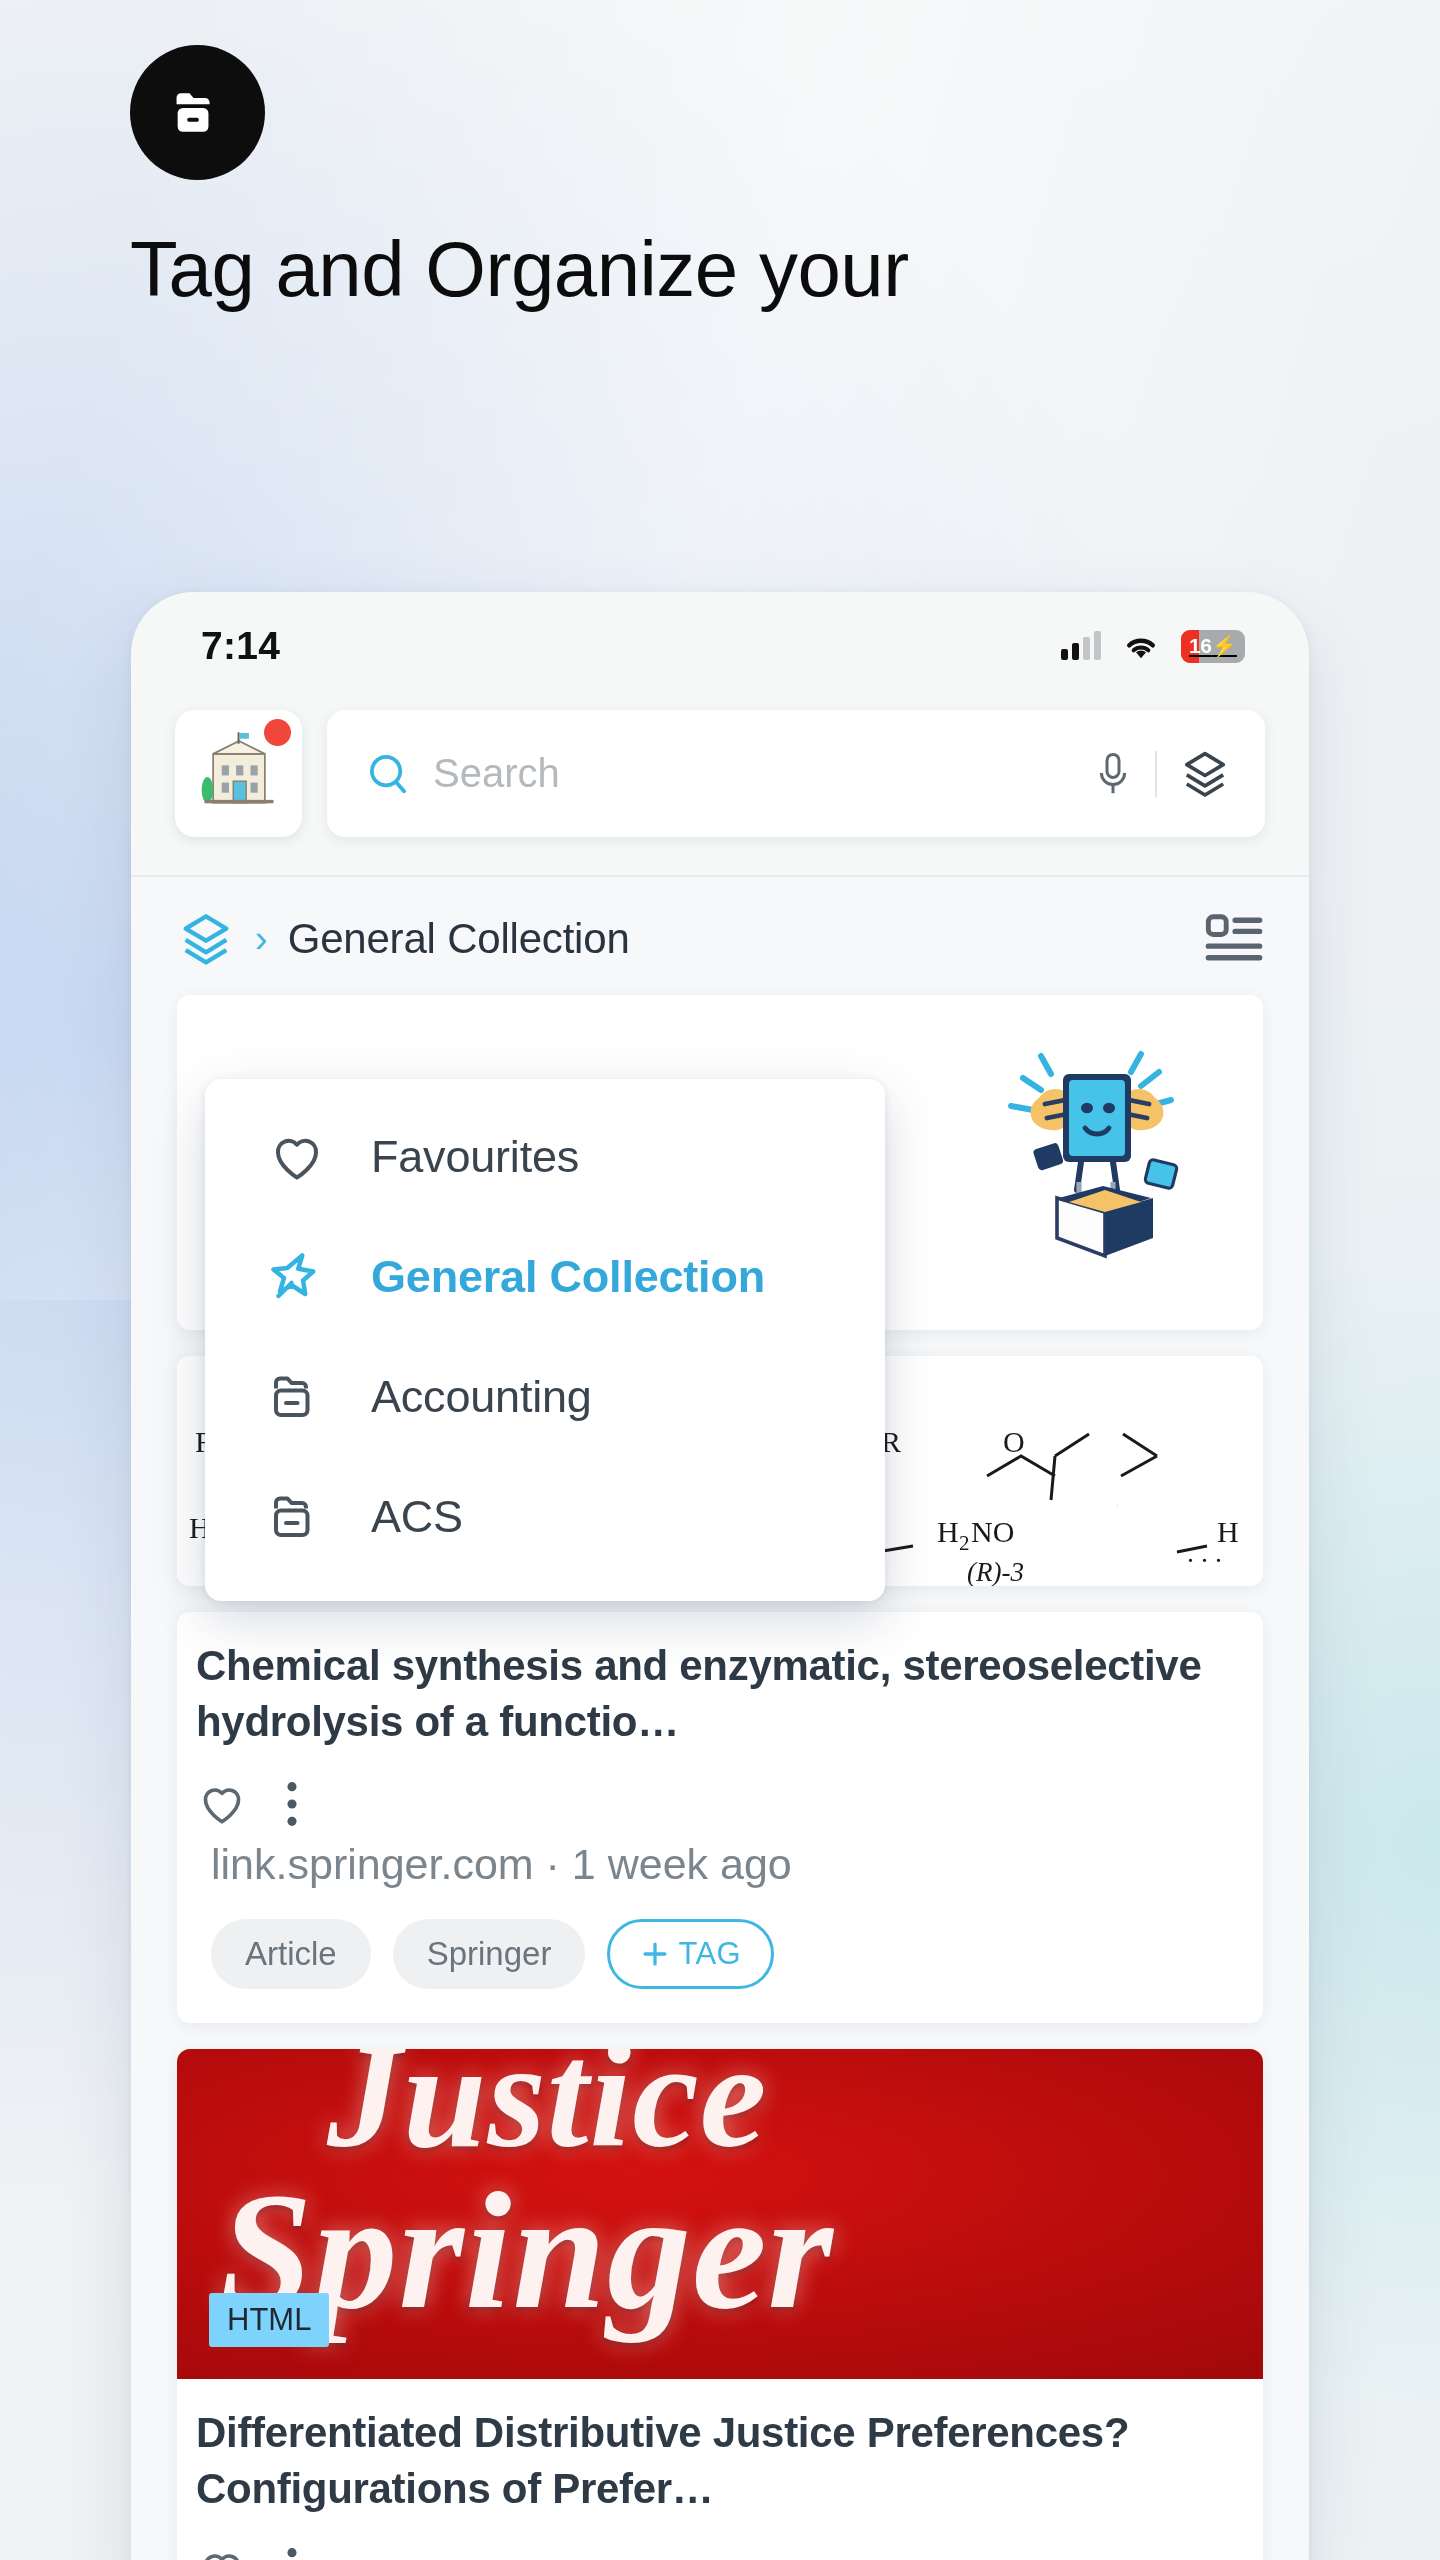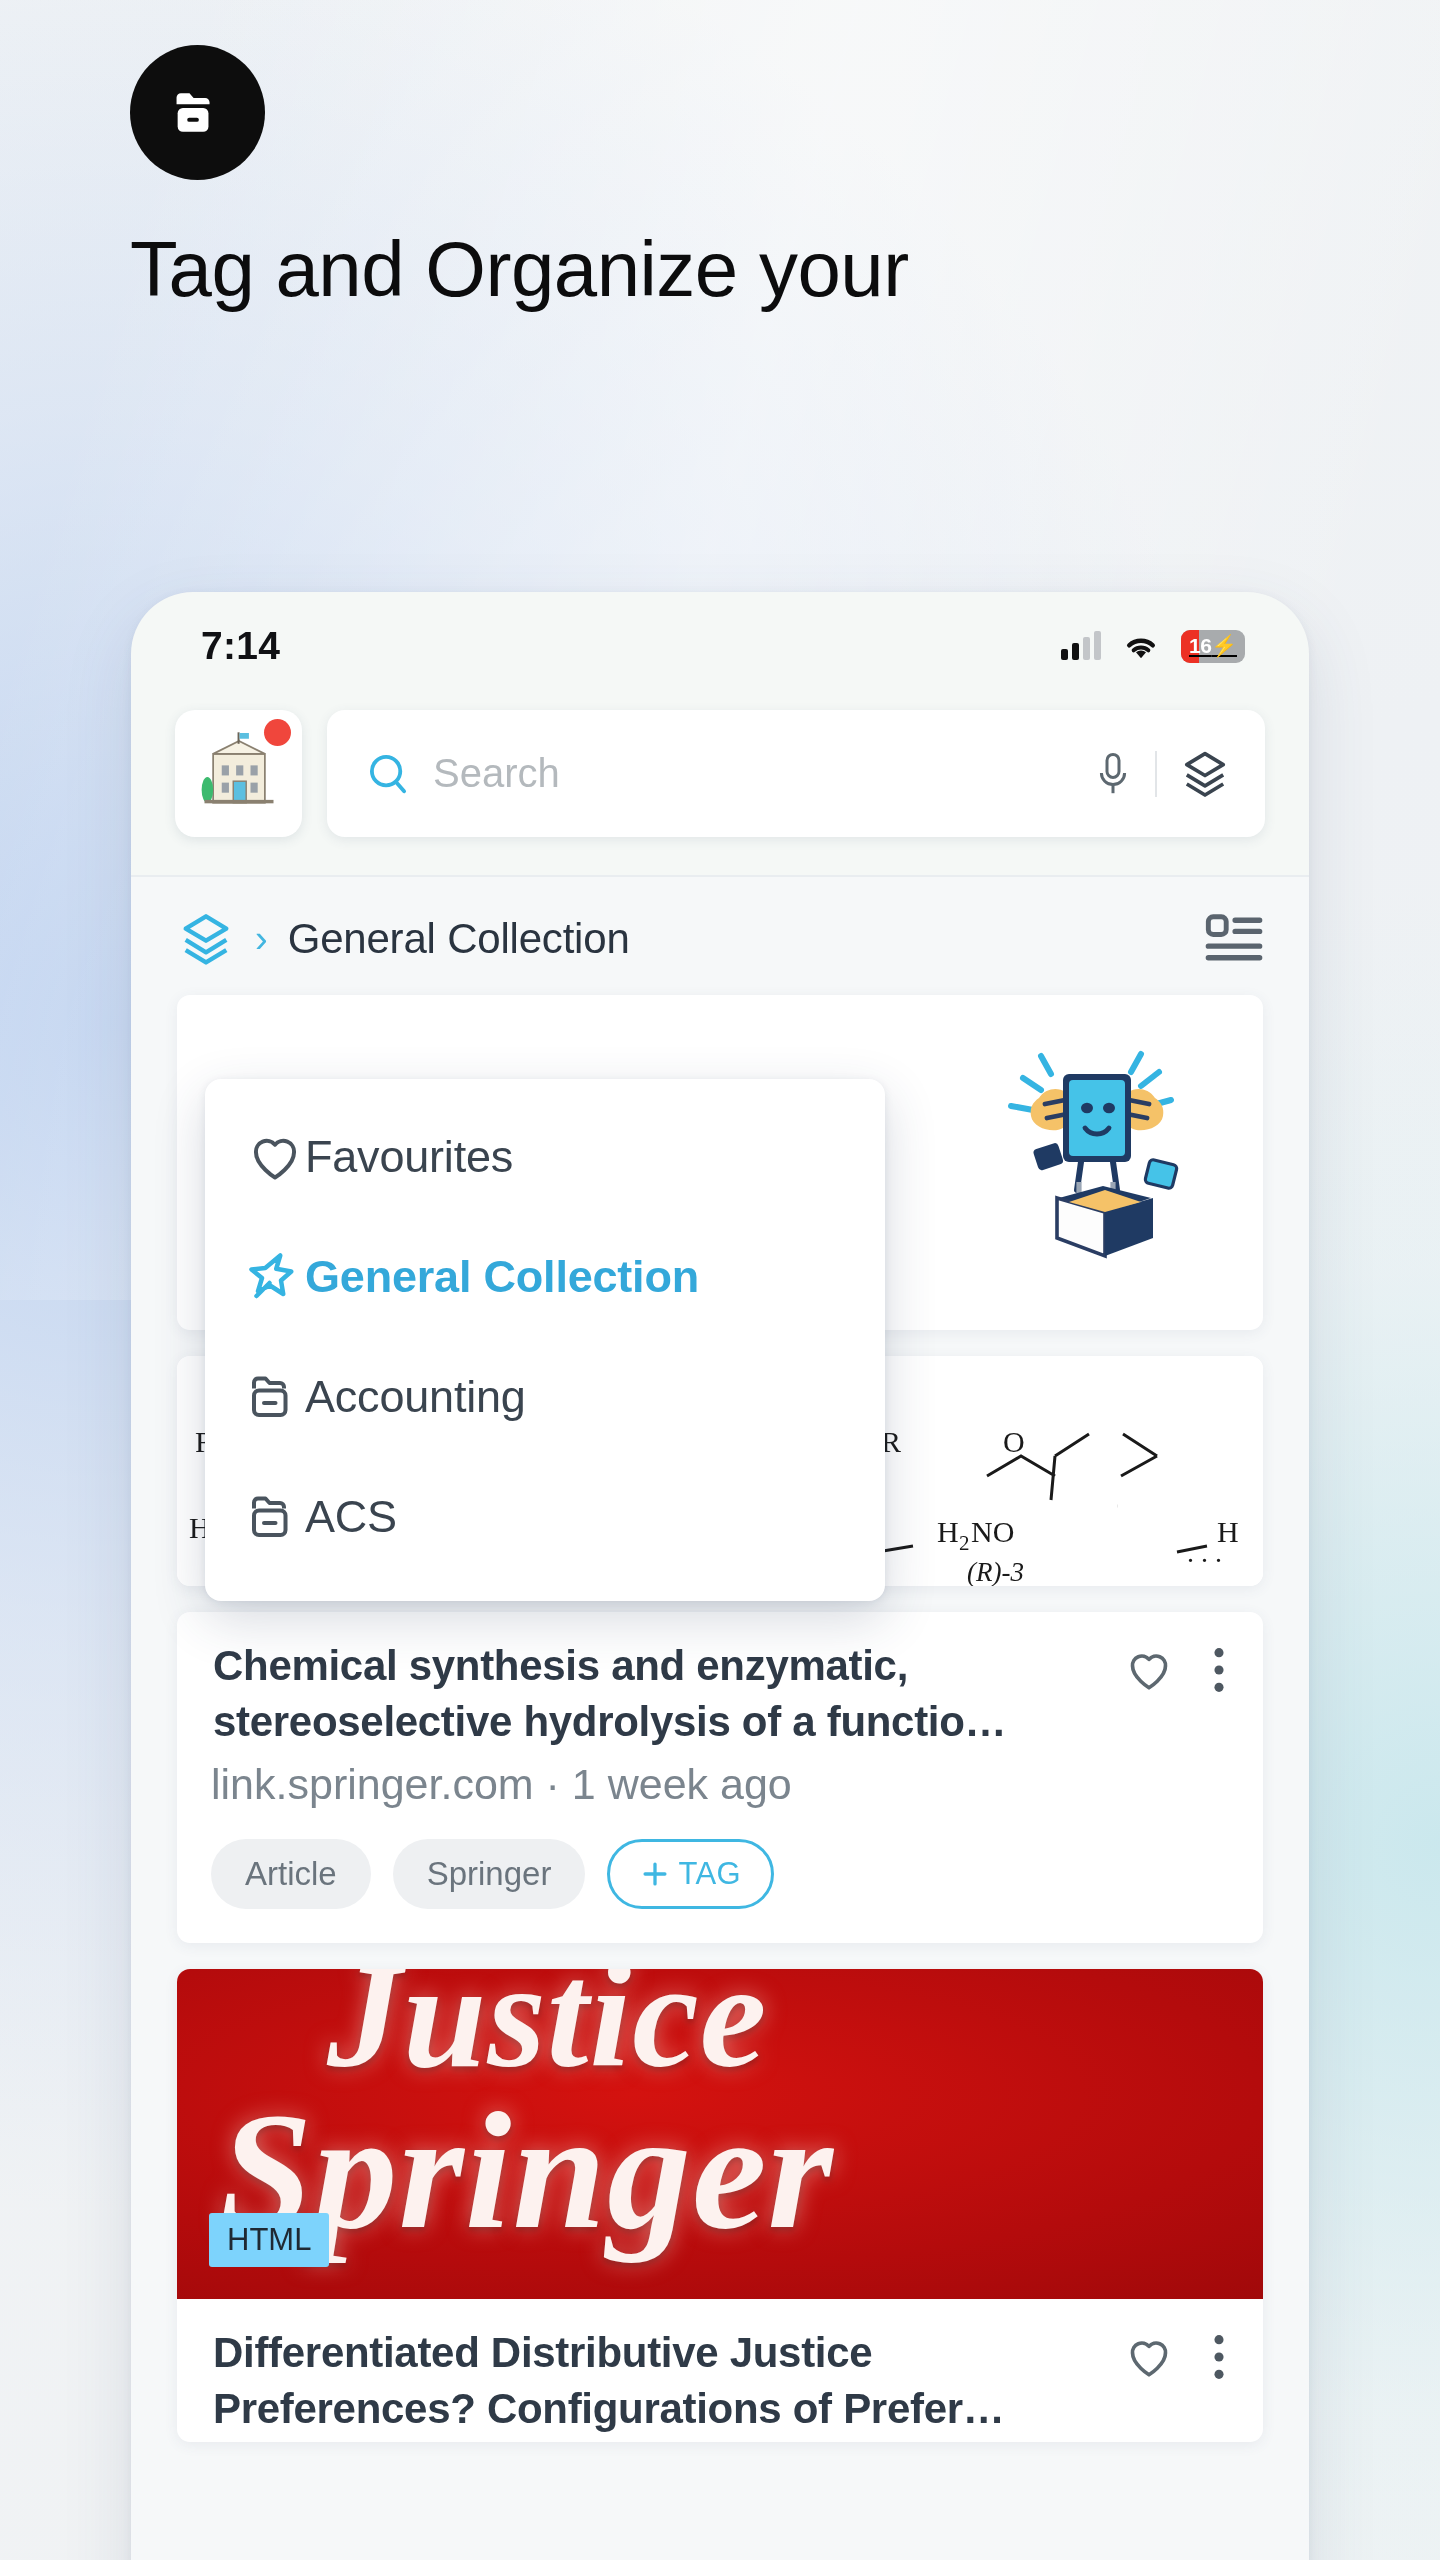--- a/index.html
+++ b/index.html
@@ -120,21 +120,21 @@
   .promo-text { font-size:40px; color:#5c6771; line-height:1.45; flex:1; }
 
   
   .chem-card { position:relative; background:#fff; }
   .chem-img { width:100%; display:block; }
   .badge-html {
     position:absolute; background:#7dd3fc; color:#1f2933;
     font-size:31px; padding:9px 18px; border-radius:3px;
   }
 
-  .card-meta { padding:26px 34px 6px 36px; display:flex; gap:22px; }
+  .card-meta { padding:26px 34px 6px 19px; display:flex; gap:22px;flex-direction:column; }
   .card-title {
     flex:1; font-size:42px; line-height:1.33; font-weight:700;
     color:#2f3a47; letter-spacing:-.3px;
   }
   .card-actions { display:flex; align-items:flex-start; gap:34px; padding-top:6px; }
   .card-src { padding:4px 34px 22px 34px; font-size:43px; color:#7b858e; }
   .tags { display:flex; gap:22px; padding:8px 34px 34px 34px; }
   .tag {
     background:#eef0f2; color:#6a747d; font-size:33px;
     padding:16px 34px; border-radius:40px;
@@ -160,22 +160,23 @@
   .cover-w2 { font-size:168px; left:42px; top:105px; }
 
   
   .dropdown {
     position:absolute; left:205px; top:1079px; width:680px;
     background:#fff; border-radius:16px;
     box-shadow:0 18px 52px rgba(40,60,90,.19), 0 2px 8px rgba(40,60,90,.10);
     padding:18px 0 24px 0; z-index:40;
   }
   .dd-item {
-    display:flex; align-items:center; 
+    display:flex; align-items:center; gap:44px;
     padding:30px 18px 30px 40px;
+    margin-left:22px;
   }
   .dd-label { font-size:45px; color:#3a444f; letter-spacing:-.2px; }
   .dd-item.active .dd-label { color:#34a8da; font-weight:700; }
 
   svg { display:block; }
 </style>
 </head>
 <body>
 
 <div class="bg"></div>

